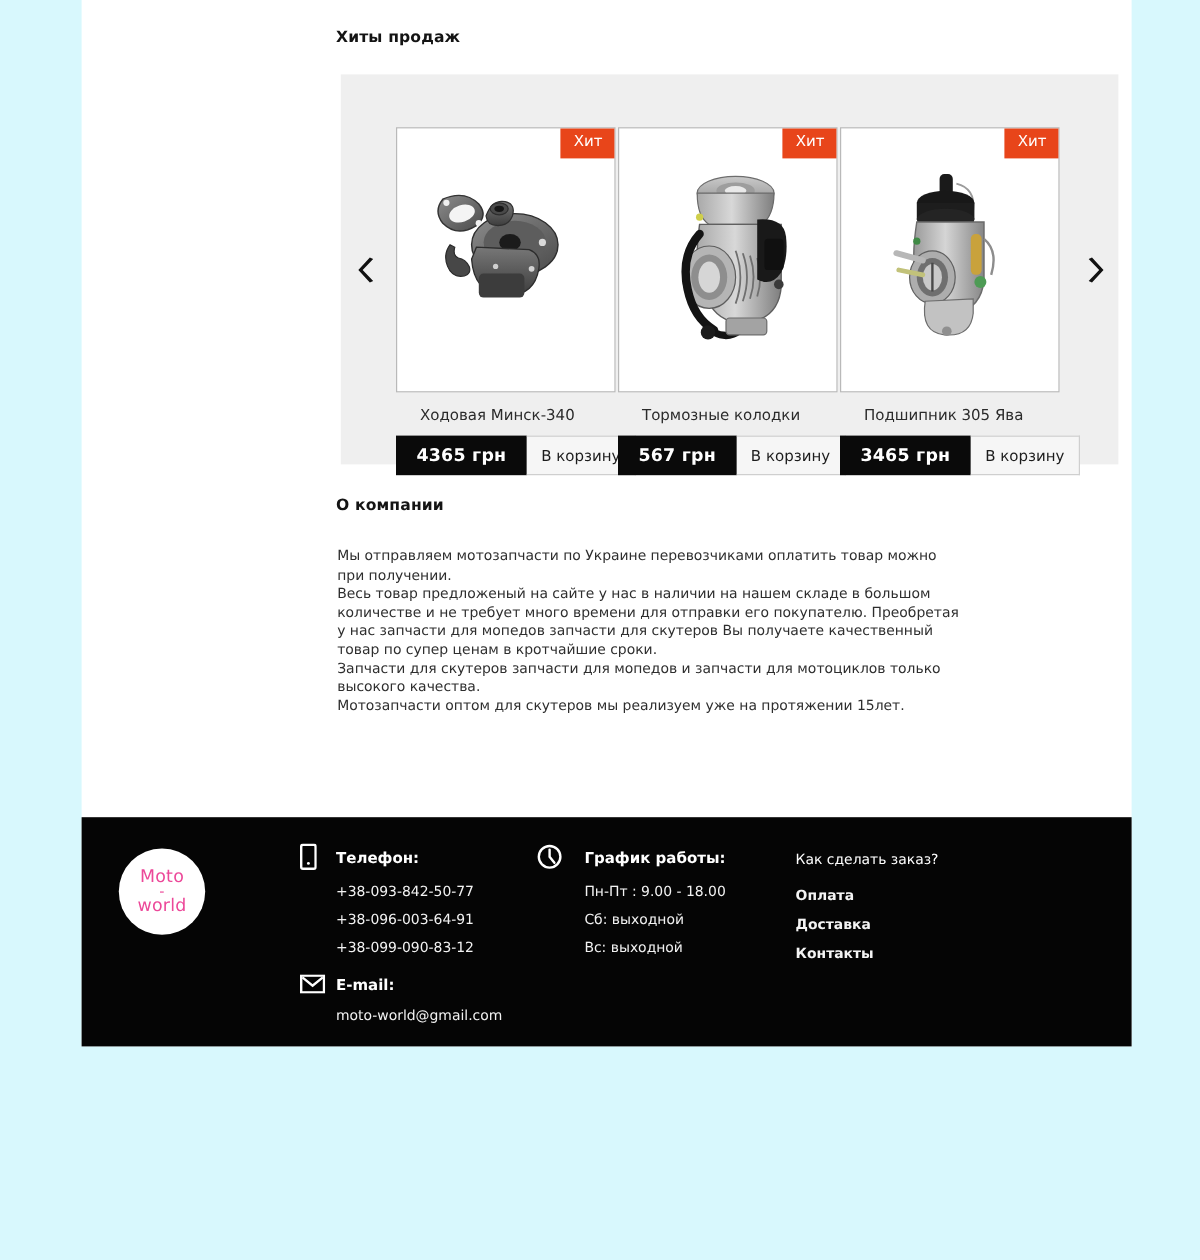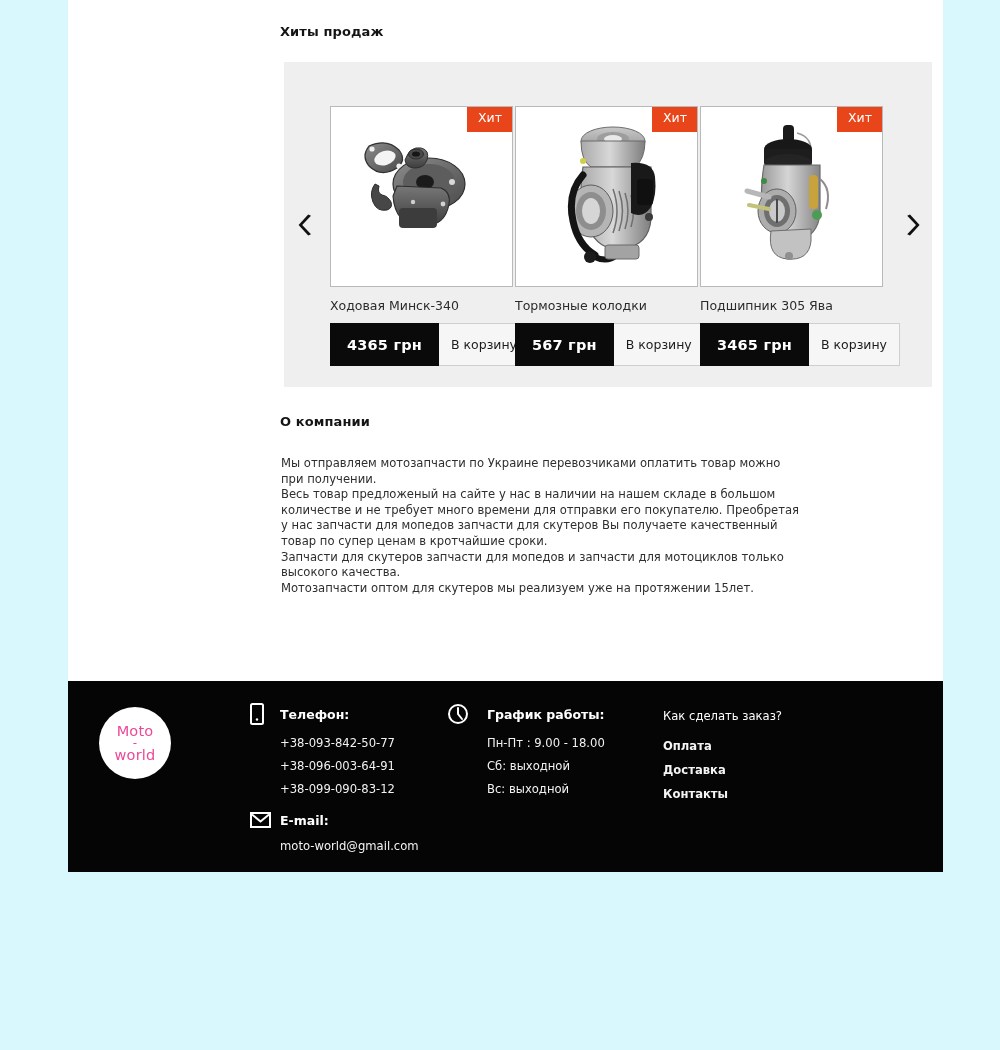--- a/index.html
+++ b/index.html
@@ -77,21 +77,21 @@
     width: 185px;
     margin-right: 0;
     position: relative;
   }
   .card + .card { margin-left: 0px; }
   .card-inner { width: 185px; }
 
   .thumb {
     position: relative;
     width: 183px;
-    height: 181px;
+    height: 221px;
     background: #ffffff;
     border: 1px solid #b9b9b9;
     box-sizing: border-box;
     overflow: hidden;
   }
   .badge {
     position: absolute;
     right: -1px;
     top: -1px;
     background: #e8451a;
@@ -100,26 +100,27 @@
     line-height: 1;
     padding: 6px 11px 7px 11px;
     z-index: 4;
     font-family: "DejaVu Sans", "Liberation Sans", sans-serif;
   }
   .prod-name {
     margin-top: 11px;
     font-size: 12.5px;
     color: #2b2b2b;
     white-space: nowrap;
+    margin-left: 20px;
   }
   .buyrow {
     margin-top: 10px;
     display: flex;
     align-items: stretch;
-    height: 43px;
+    height: 33px;
   }
   .price {
     background: #0a0a0a;
     color: #ffffff;
     font-size: 14.5px;
     font-weight: bold;
     display: flex;
     align-items: center;
     padding: 0 17px;
     letter-spacing: .2px;

